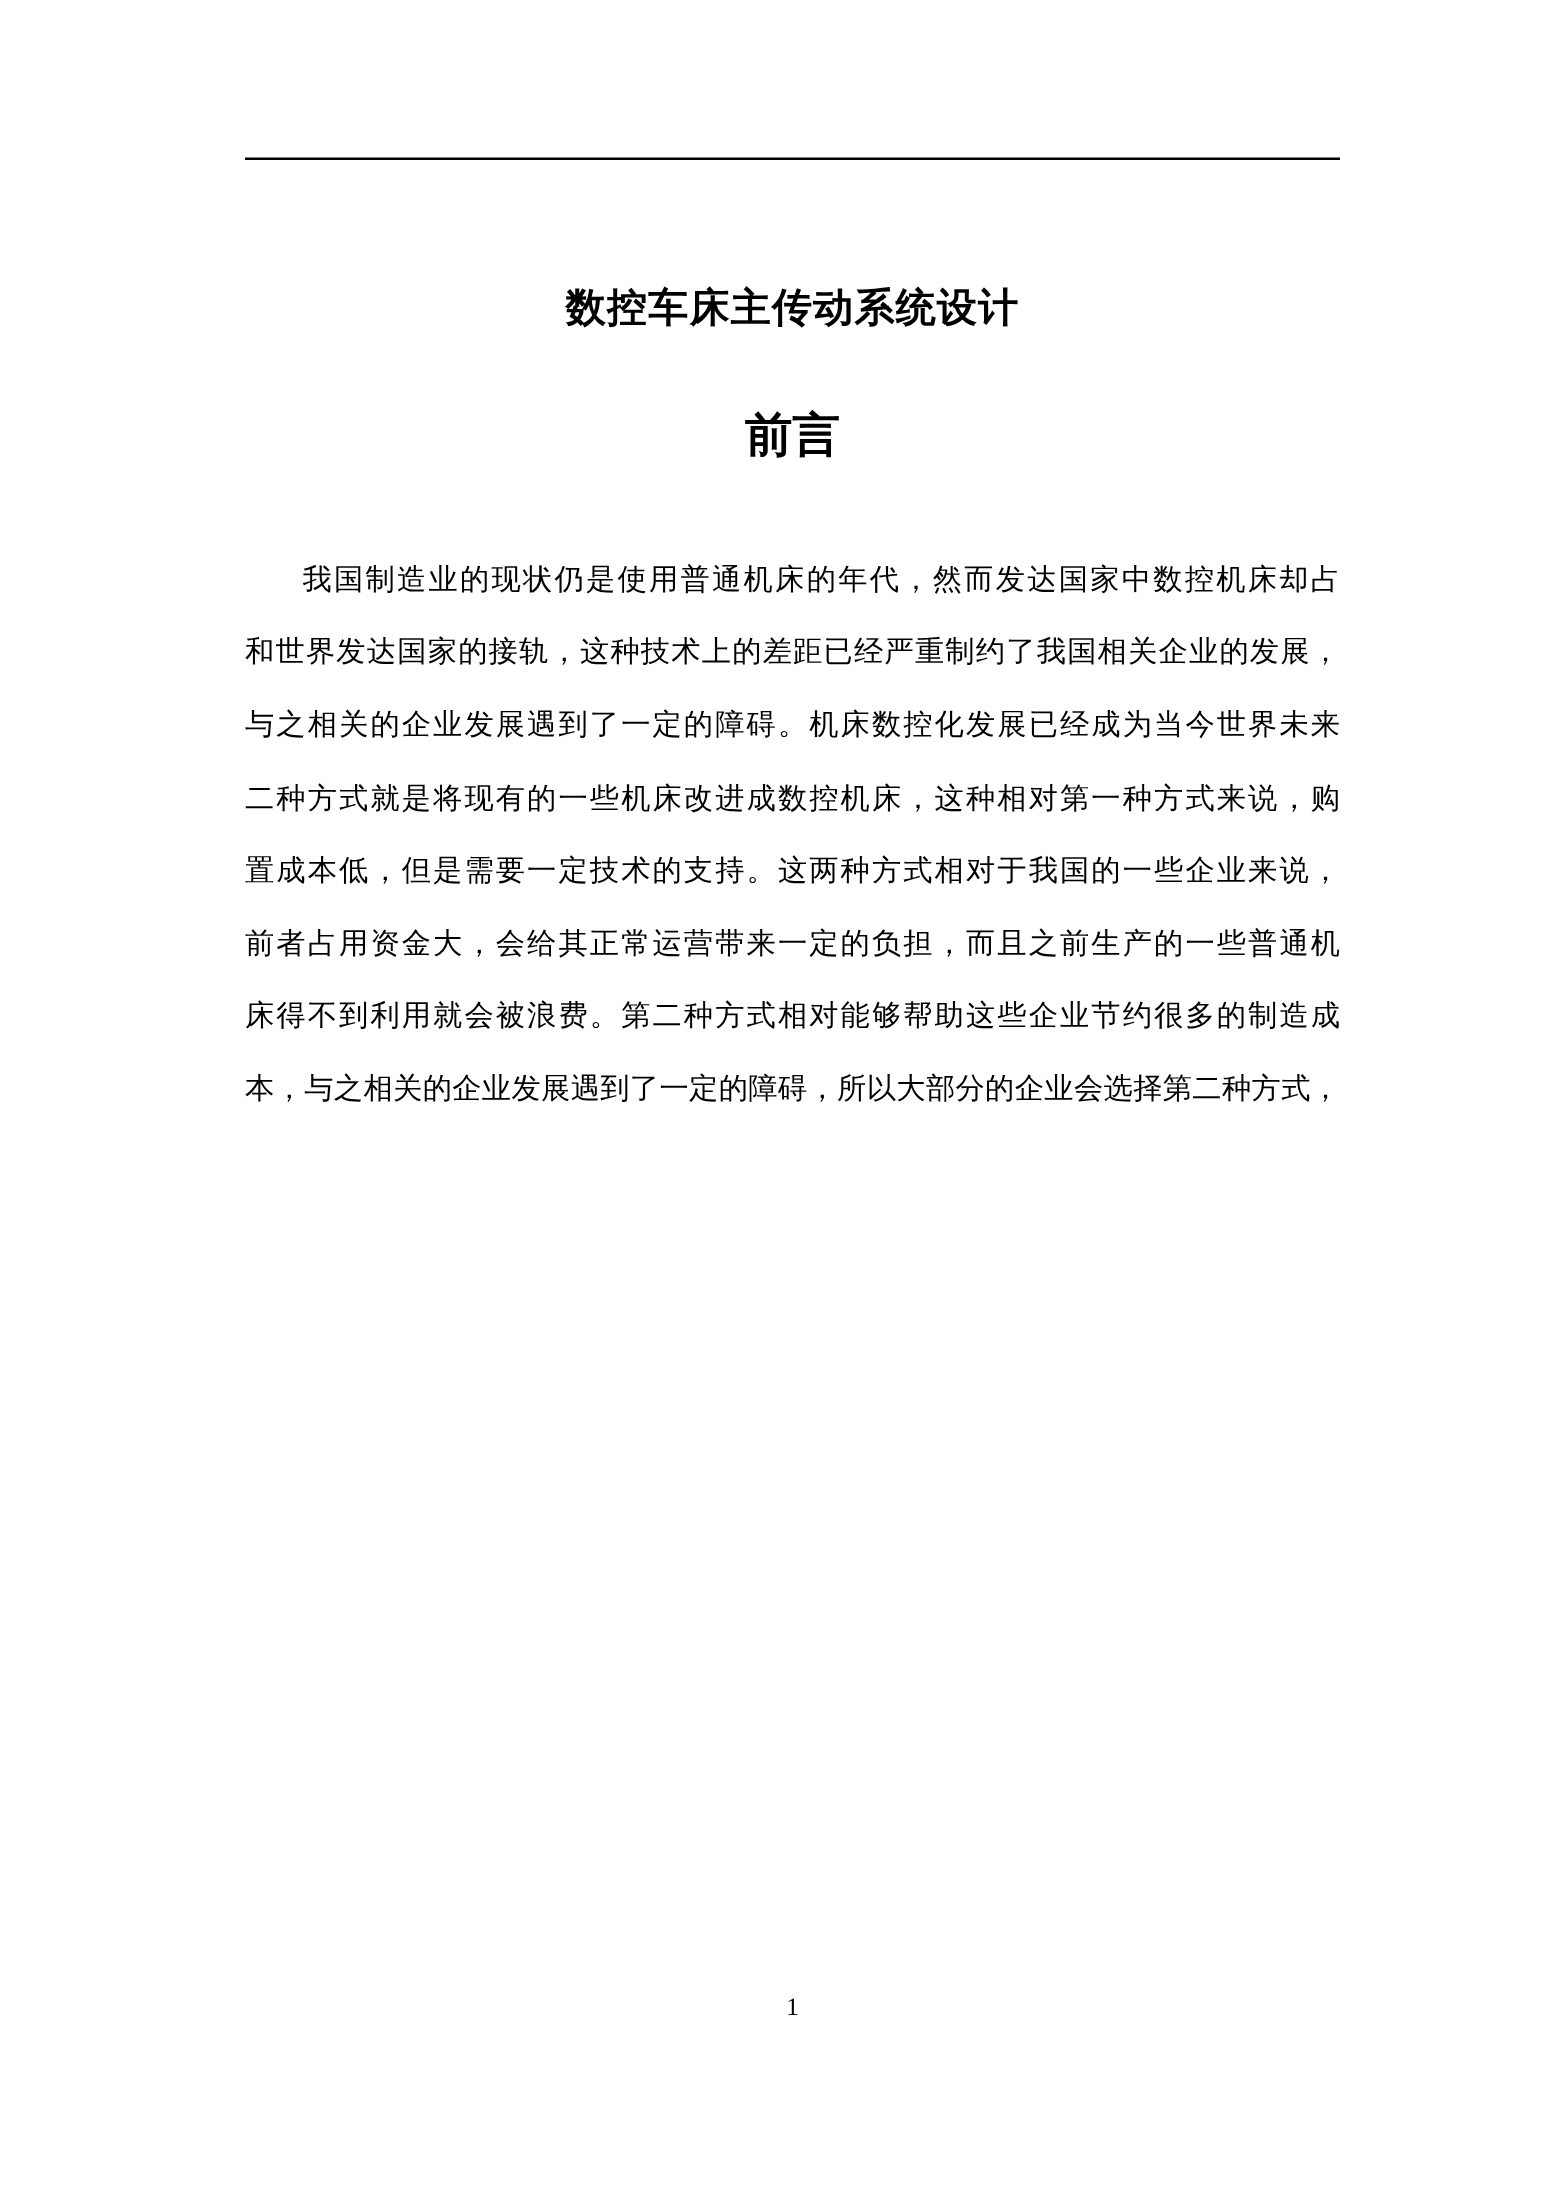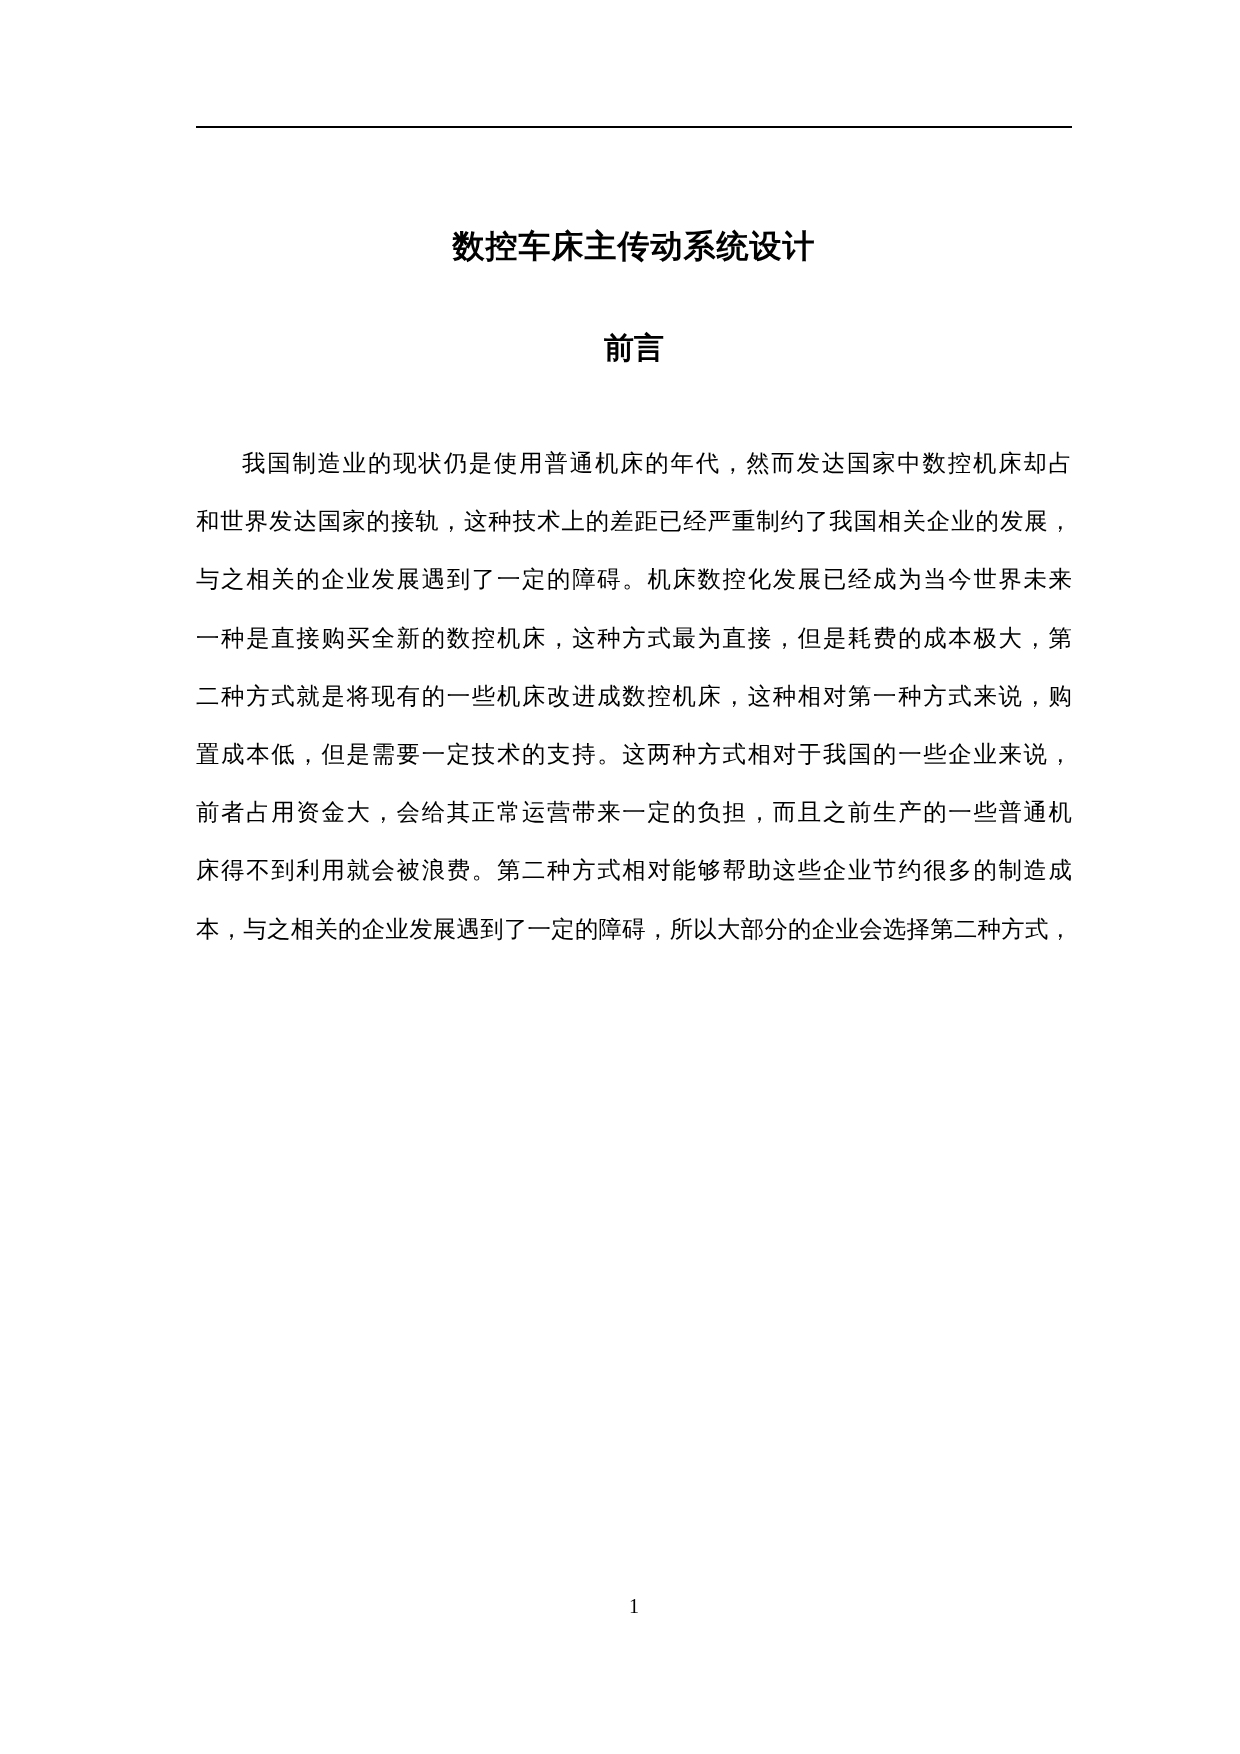--- a/index.html
+++ b/index.html
@@ -36,21 +36,21 @@
       letter-spacing: 1px;
     }
     .section-title {
       position: absolute;
       left: 196px;
       top: 326px;
       width: 876px;
       text-align: center;
       font-family: "DejaVu Sans", "Liberation Sans", sans-serif;
       font-weight: bold;
-      font-size: 30px;
+      font-size: 38px;
       line-height: 44px;
     }
     .body-text {
       position: absolute;
       left: 196px;
       top: 426px;
       width: 876px;
       font-size: 23.4px;
       line-height: 42.2px;
       text-align: justify;
@@ -87,21 +87,20 @@
 <div class="header-rule"></div>
 
 <h1 class="doc-title" style="margin:0;">数控车床主传动系统设计</h1>
 
 <h2 class="section-title" style="margin:0;">前言</h2>
 
 <div class="body-text" style="text-indent:0;">
   <span class="line first">我国制造业的现状仍是使用普通机床的年代，然而发达国家中数控机床却占</span>
   <span class="line">和世界发达国家的接轨，这种技术上的差距已经严重制约了我国相关企业的发展，</span>
   <span class="line">与之相关的企业发展遇到了一定的障碍。机床数控化发展已经成为当今世界未来</span>
-  <span class="line">一种是直接购买全新的数控机床，这种方式最为直接，但是耗费的成本极大，第</span>
   <span class="line">二种方式就是将现有的一些机床改进成数控机床，这种相对第一种方式来说，购</span>
   <span class="line">置成本低，但是需要一定技术的支持。这两种方式相对于我国的一些企业来说，</span>
   <span class="line">前者占用资金大，会给其正常运营带来一定的负担，而且之前生产的一些普通机</span>
   <span class="line">床得不到利用就会被浪费。第二种方式相对能够帮助这些企业节约很多的制造成</span>
   <span class="line">本，与之相关的企业发展遇到了一定的障碍，所以大部分的企业会选择第二种方式，</span>
 </div>
 
 <div class="page-number">1</div>
 
 </body></html>

